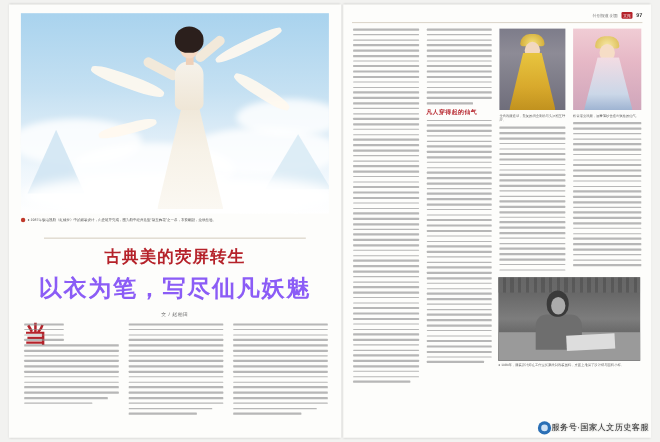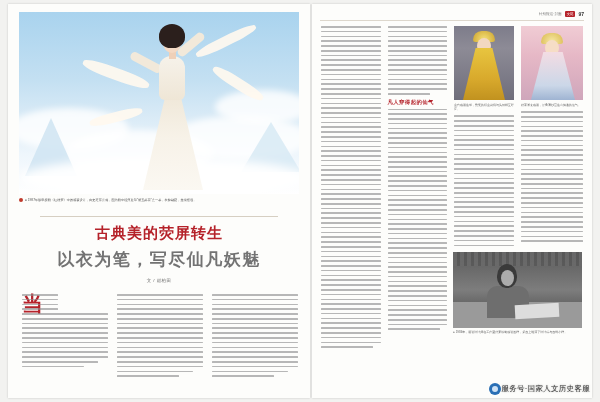--- a/index.html
+++ b/index.html
@@ -140,23 +140,23 @@
   .headline1 {
     font-family: Liberation Mono, monospace;
     font-size: 15px;
     font-weight: bold;
     color: #b5222a;
     letter-spacing: 1px;
     margin-bottom: 5px;
   }
   .headline2 {
     font-family: "Liberation Serif", serif;
-    font-size: 17px;
+    font-size: 21px;
     font-weight: bold;
-    color: #737373;
+    color: #8b5cf6;
     letter-spacing: 1.5px;
   }
   .byline {
     margin-top: 7px;
     font-size: 4.4px;
     color: #666;
     letter-spacing: .5px;
   }
   .left-cols {
     position: absolute;

